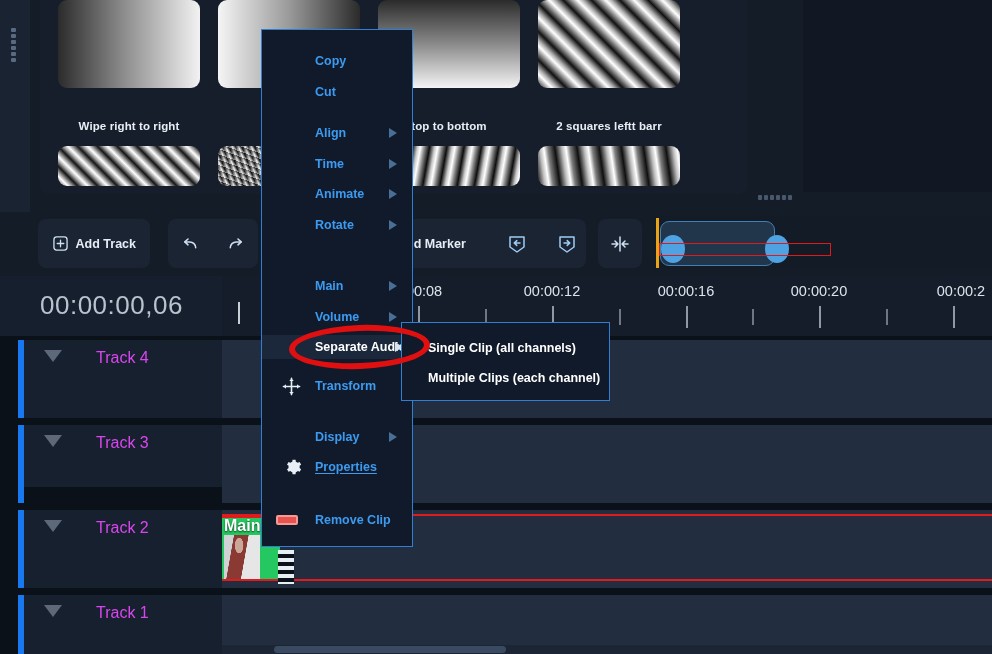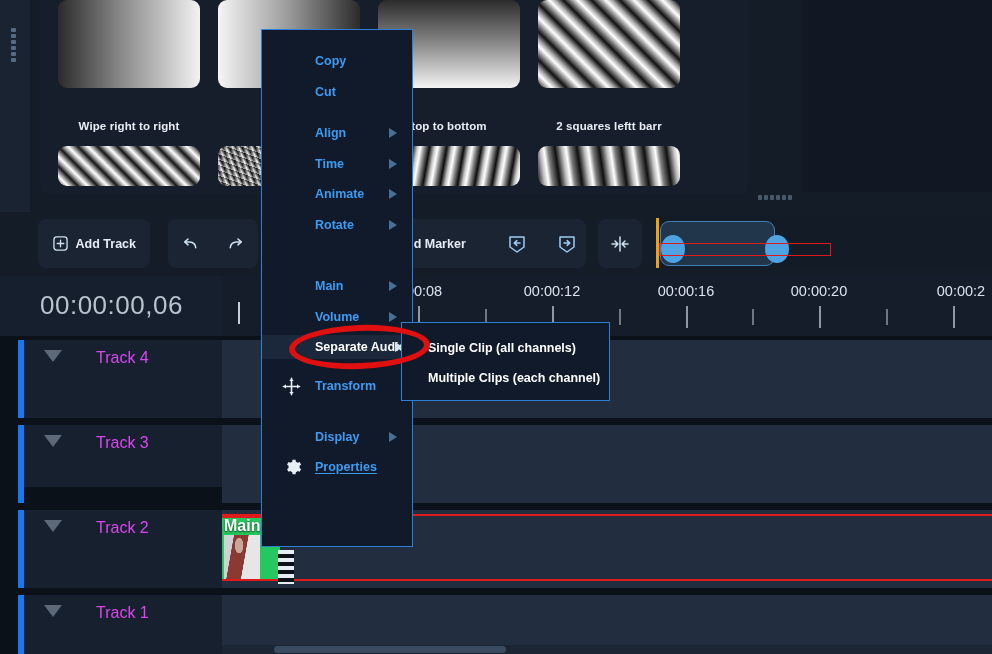--- a/index.html
+++ b/index.html
@@ -497,20 +497,26 @@
     <div class="ctx-item" style="top:425px">
       <span class="ctx-ico">
         <svg width="22" height="22" viewBox="0 0 24 24">
           <path fill="#e7eef6" d="M12 8.2a3.8 3.8 0 1 0 0 7.6 3.8 3.8 0 0 0 0-7.6zm0 5.6a1.8 1.8 0 1 1 0-3.6 1.8 1.8 0 0 1 0 3.6z"></path>
           <path fill="#e7eef6" d="M20.5 12c0-.5-.05-1-.14-1.47l2.02-1.4-1.9-3.3-2.3.9a8.5 8.5 0 0 0-2.5-1.45L15.3 2.9h-3.8l-.38 2.38c-.9.32-1.74.8-2.47 1.43l-2.3-.9-1.9 3.3 2.02 1.4c-.1.48-.14.97-.14 1.49s.05 1 .14 1.47l-2.02 1.4 1.9 3.3 2.3-.9c.73.63 1.57 1.1 2.47 1.43l.38 2.4h3.8l.38-2.4a8.5 8.5 0 0 0 2.5-1.44l2.3.9 1.9-3.3-2.02-1.4c.1-.47.14-.96.14-1.46z" transform="scale(0.86) translate(1.9,1.9)"></path>
         </svg>
       </span>
       <span class="ctx-label ctx-underline">Properties</span>
     </div>
 
+    <div class="ctx-item" style="top:478px">
+      <span class="ctx-ico" style="left:14px">
+        <span class="rm-glyph"></span>
+      </span>
+      <span class="ctx-label">Remove Clip</span>
+    </div>
   </div>
 
   <div class="submenu">
     <div class="sub-item" style="top:13px">
       <span class="sub-label">Single Clip (all channels)</span>
     </div>
     <div class="sub-item" style="top:43px">
       <span class="sub-label">Multiple Clips (each channel)</span>
     </div>
   </div>

